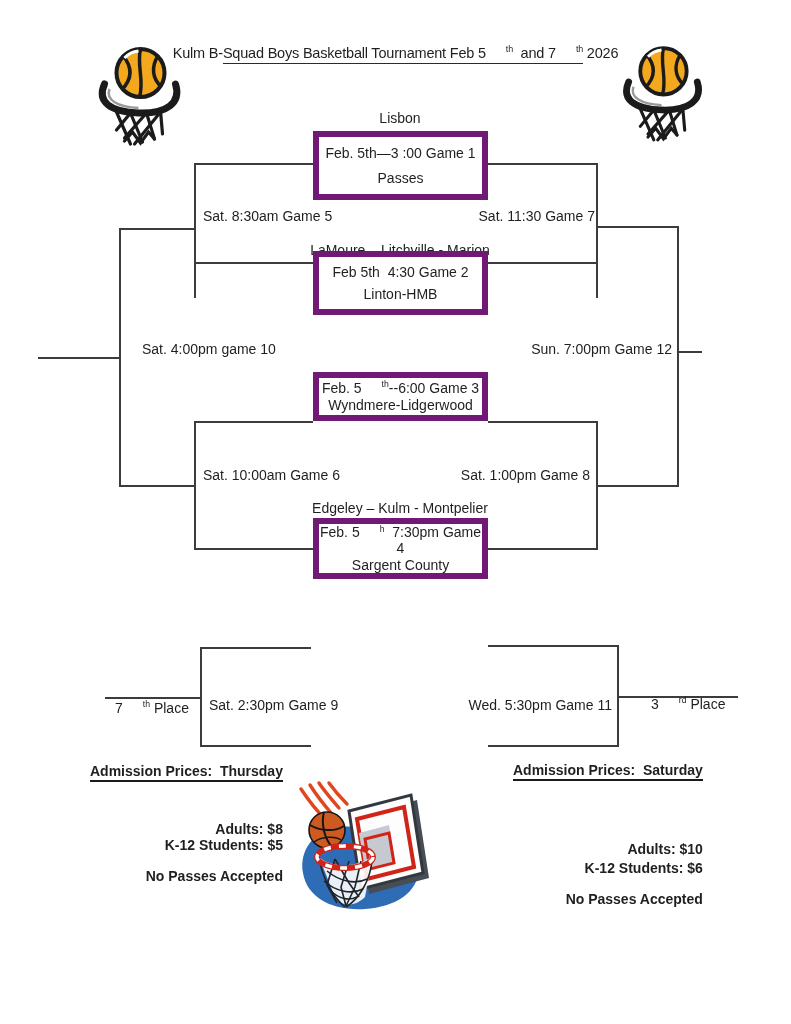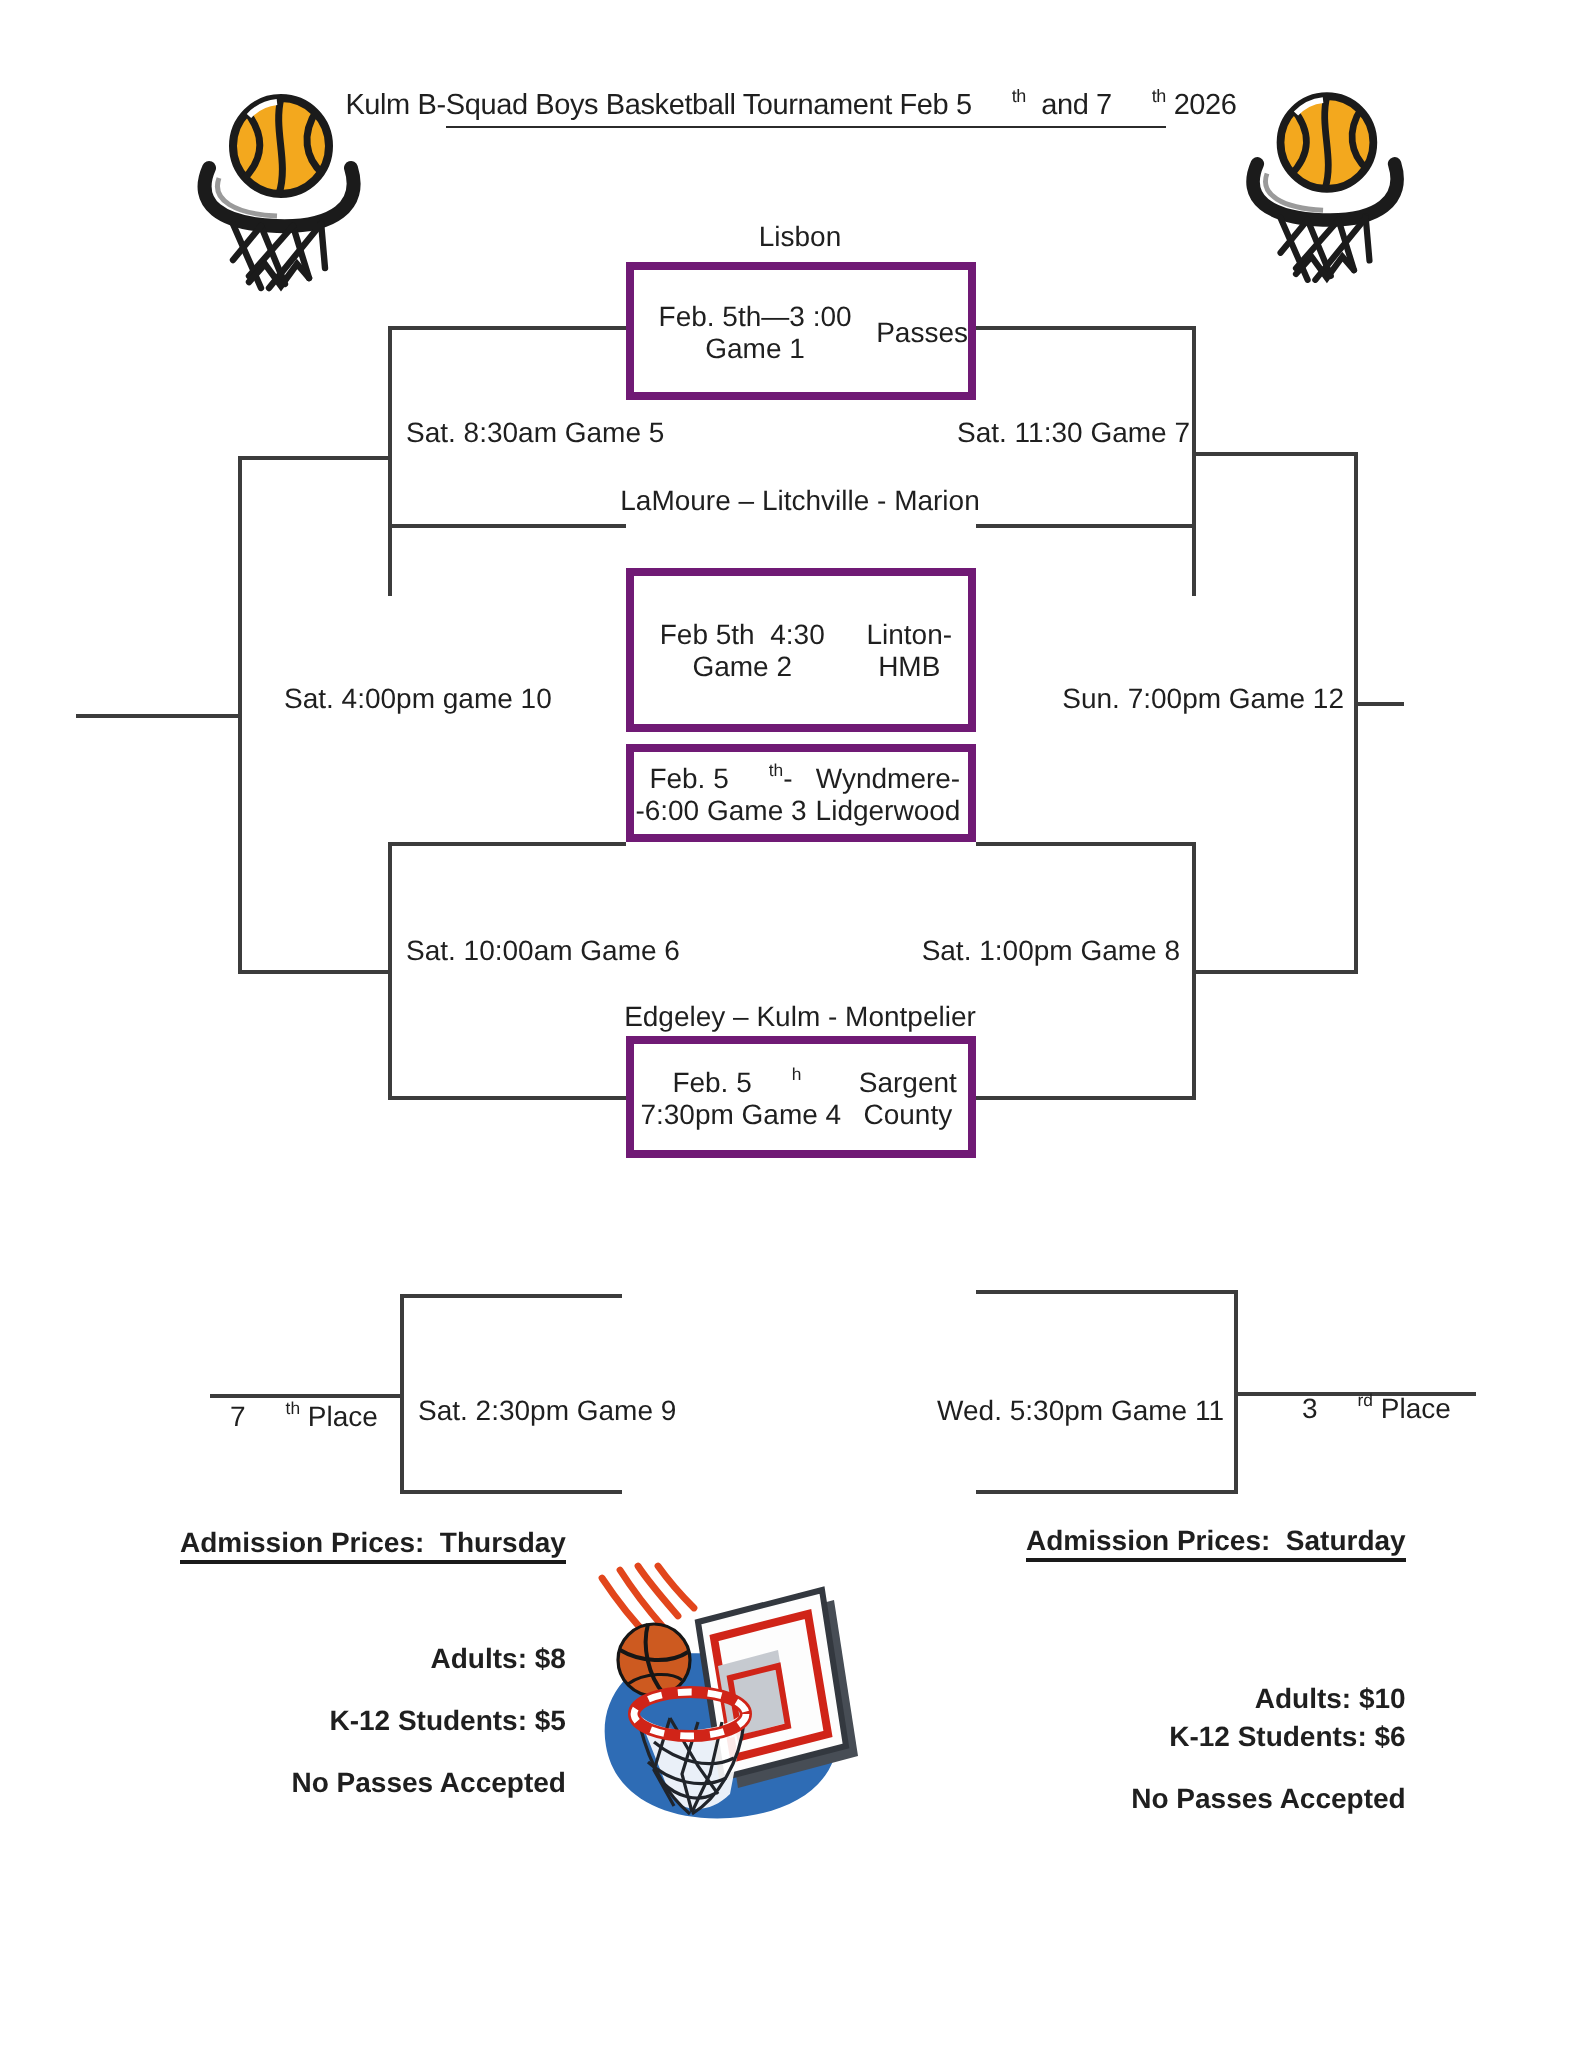--- a/index.html
+++ b/index.html
@@ -3,22 +3,22 @@
 <meta charset="utf-8">
 <style>
   html,body{margin:0;padding:0;background:#e8e8e8;}
   .page{position:relative;width:791px;height:1024px;margin:0 auto;background:#ffffff;
         font-family:"Liberation Sans",sans-serif;color:#1f1f1f;overflow:hidden;}
   .title{position:absolute;top:45px;left:0;width:100%;text-align:center;
          font-size:14.5px;letter-spacing:-0.2px;}
   .title .und{border-bottom:1.5px solid #2b2b2b;padding-bottom:2px;}
   sup{font-size:0.62em;vertical-align:super;line-height:0;padding-left:20px;}
   .ln{position:absolute;background:#3c3c3c;}
-  .gamebox{position:absolute;left:313px;width:175px;border:4px solid #701a75;
-           box-sizing:border-box;display:flex;flex-direction:row;justify-content:space-evenly;
+  .gamebox{position:absolute;left:313px;width:175px;border:6px solid #701a75;
+           box-sizing:border-box;display:flex;flex-direction:column;justify-content:space-evenly;
            align-items:center;font-size:14px;text-align:center;background:#fff;}
   .seed{position:absolute;left:250px;width:300px;text-align:center;font-size:14px;}
   .lab{position:absolute;font-size:14px;white-space:nowrap;}
   .lab.r{text-align:right;}
   .adm{position:absolute;font-weight:bold;font-size:14px;}
   .adm-head{border-bottom:2px solid #1a1a1a;padding-bottom:1px;display:inline-block;}
   .adm-item{white-space:nowrap;text-align:right;}
   .icon{position:absolute;}
   .hidden-defs{position:absolute;width:0;height:0;overflow:hidden;}
 </style>
@@ -82,21 +82,21 @@
   <div class="ln" style="left:677px;top:226px;width:2px;height:261px"></div>
   <div class="ln" style="left:677px;top:351px;width:25px;height:2px"></div>
 
   <div class="seed" style="top:110px">Lisbon</div>
   <div class="gamebox" style="top:131px;height:69px">
     <div><span>Feb. 5th—3 :00 Game 1</span></div>
     <div>Passes</div>
   </div>
 
   <div class="seed" style="top:242px">LaMoure – Litchville - Marion</div>
-  <div class="gamebox" style="top:284px;height:82px">
+  <div class="gamebox" style="top:251px;height:64px">
     <div><span>Feb 5th&nbsp; 4:30 Game 2</span></div>
     <div>Linton-HMB</div>
   </div>
 
   <div class="seed" style="top:372px">Ellendale</div>
   <div class="gamebox" style="top:372px;height:49px">
     <div><span>Feb. 5</span><sup>th</sup><span>--6:00 Game 3</span></div>
     <div>Wyndmere-Lidgerwood</div>
   </div>
 
@@ -123,21 +123,21 @@
   <div class="ln" style="left:617px;top:696px;width:121px;height:2px"></div>
 
   <div class="lab" style="left:115px;top:700px"><span>7</span><sup>th</sup><span> Place</span></div>
   <div class="lab" style="left:209px;top:697px">Sat. 2:30pm Game 9</div>
   <div class="lab r" style="left:465px;top:697px;width:147px">Wed. 5:30pm Game 11</div>
   <div class="lab" style="left:651px;top:696px"><span>3</span><sup>rd</sup><span> Place</span></div>
 
   <div class="adm" style="left:90px;top:763px">
     <div><span class="adm-head">Admission Prices:&nbsp; Thursday</span></div>
     <div class="adm-item" style="margin-top:39px">Adults: $8</div>
-    <div class="adm-item" style="margin-top:15px">K-12 Students: $5</div>
+    <div class="adm-item" style="">K-12 Students: $5</div>
     <div class="adm-item" style="margin-top:15px">No Passes Accepted</div>
   </div>
 
   <div class="adm" style="left:513px;top:762px">
     <div><span class="adm-head">Admission Prices:&nbsp; Saturday</span></div>
     <div class="adm-item" style="margin-top:60px">Adults: $10</div>
     <div class="adm-item" style="margin-top:3px">K-12 Students: $6</div>
     <div class="adm-item" style="margin-top:15px">No Passes Accepted</div>
   </div>
 

